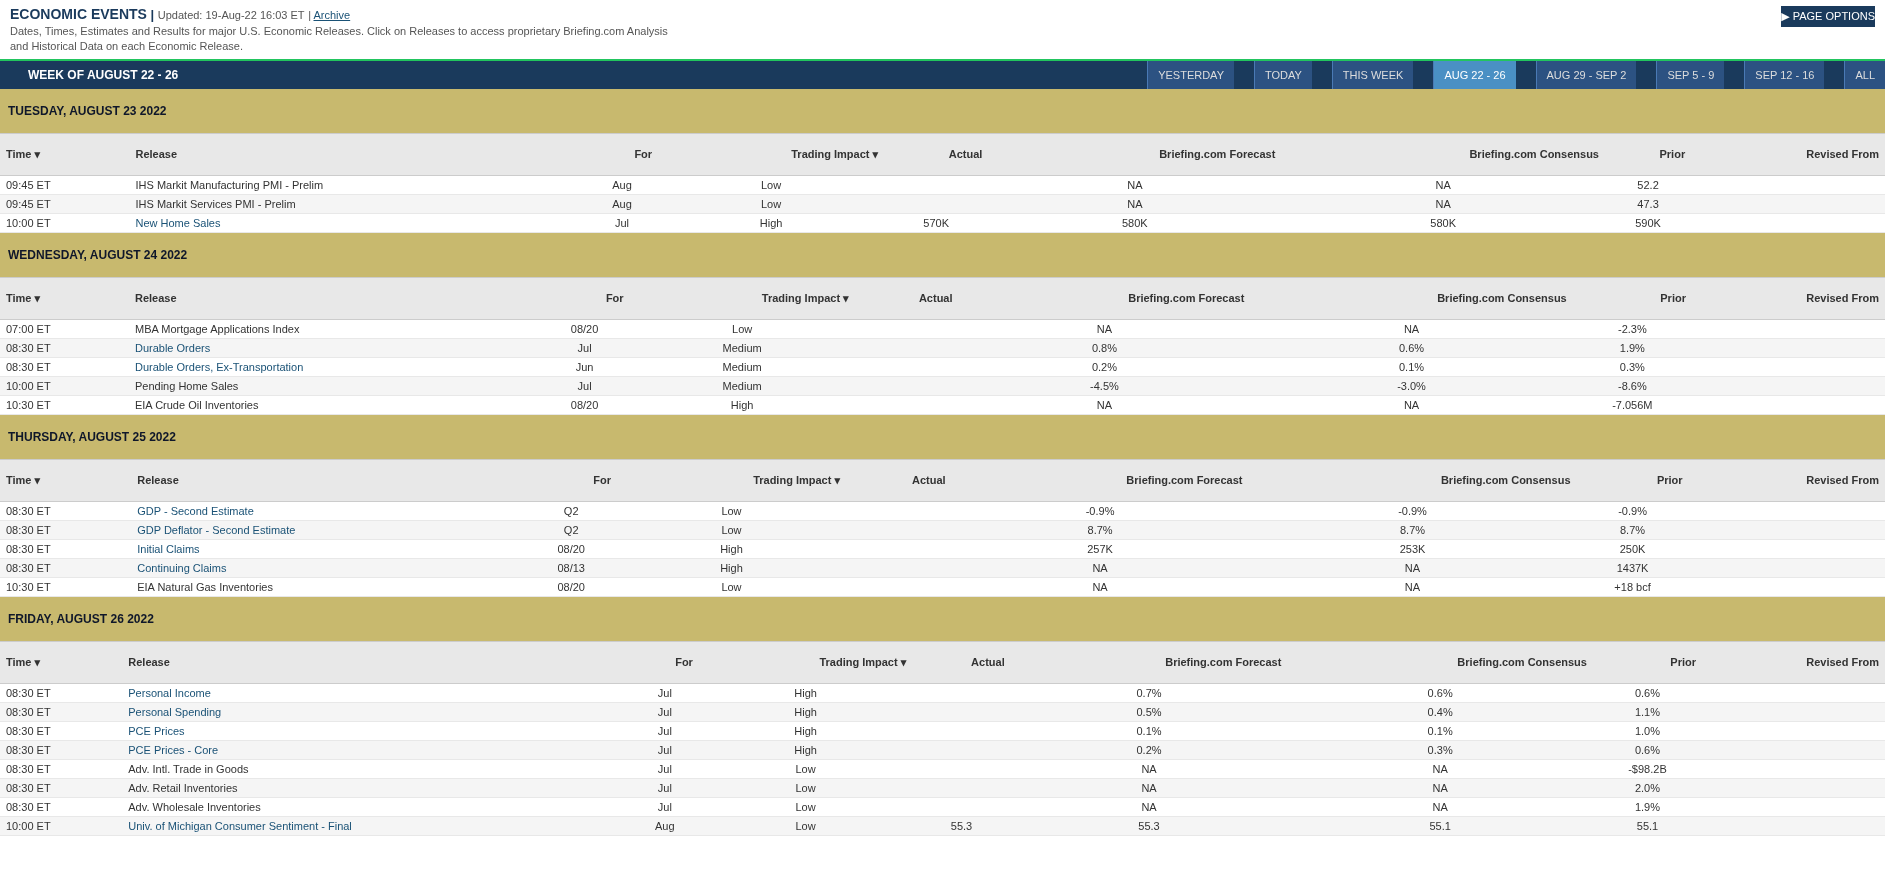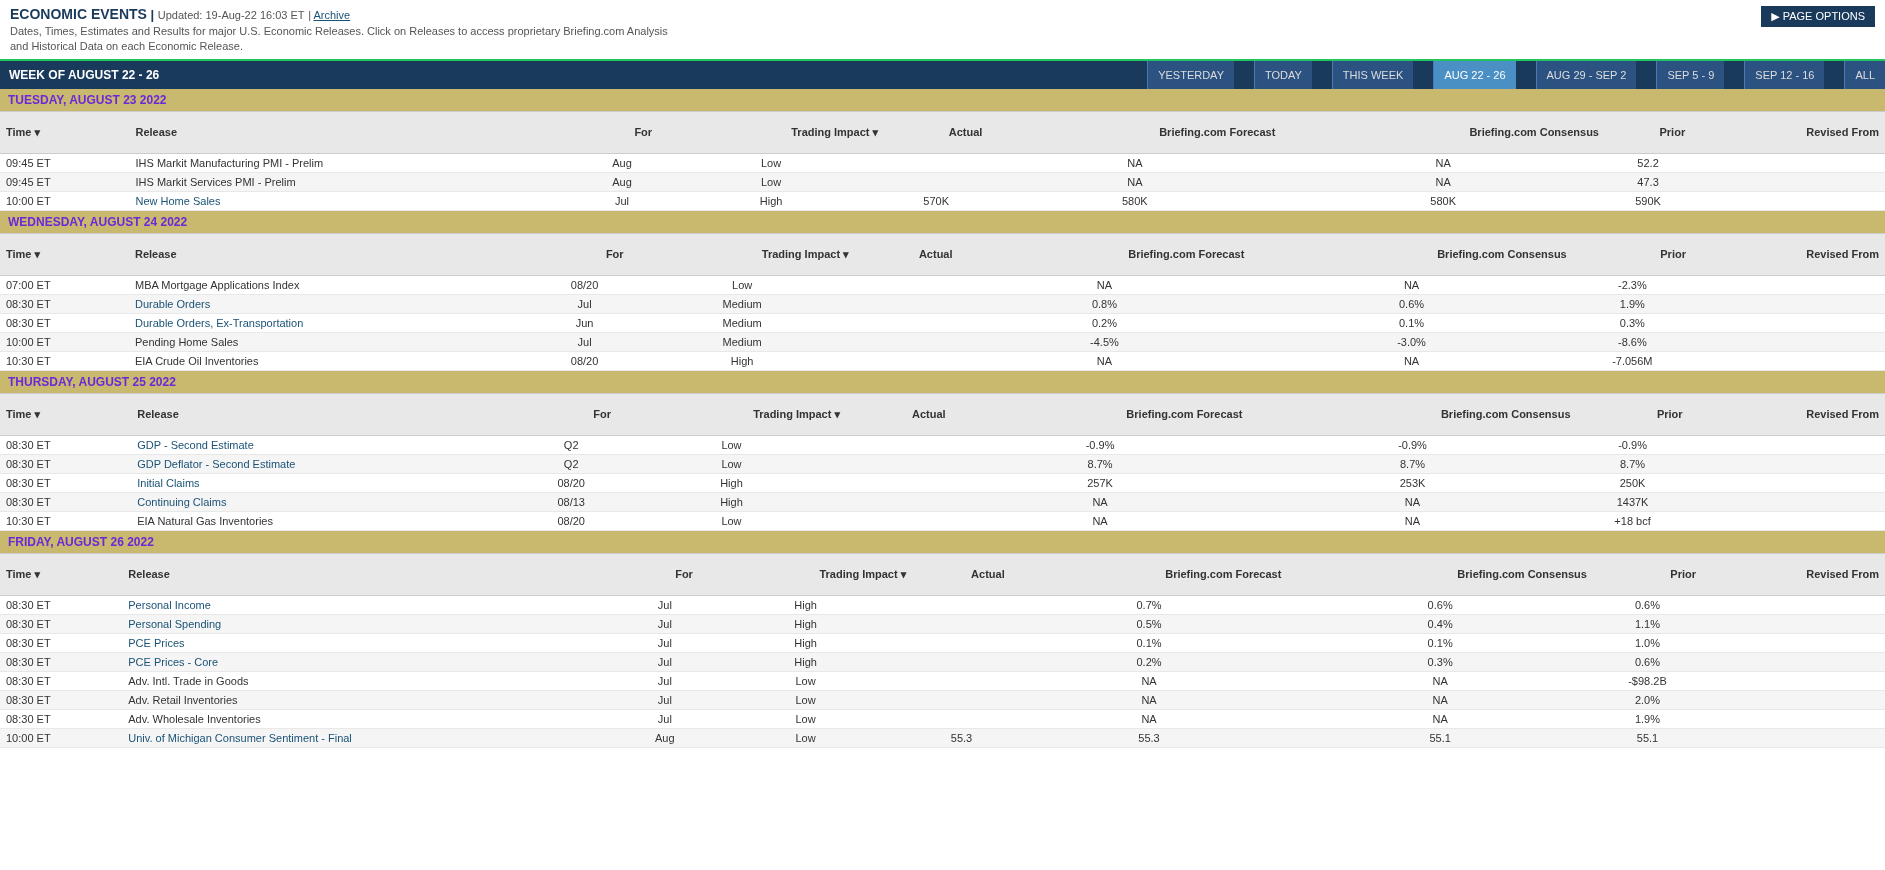--- a/index.html
+++ b/index.html
@@ -3,29 +3,29 @@
   <meta charset="utf-8">
   <style>
     * { margin: 0; padding: 0; box-sizing: border-box; }
     body { font-family: Arial, Helvetica, sans-serif; font-size: 12px; background: #fff; color: #333; }
 
     #header { padding: 6px 10px 4px 10px; border-bottom: 2px solid #22c55e; display: flex; justify-content: space-between; align-items: flex-start; }
     #header-left {}
     #header-title { font-size: 13px; font-weight: bold; color: #1a3a5c; }
     #header-title span.title-main { font-size: 14px; }
     #header-desc { font-size: 11px; color: #555; margin-top: 2px; max-width: 700px; line-height: 1.4; }
-    #page-options-btn { background: #1a3a5c; color: #fff; font-size: 11px; padding: 4px 10px; border: none; cursor: pointer; white-space: nowrap; }
+    #page-options-btn { background: #1a3a5c; color: #fff; font-size: 11px; padding: 4px 0; border: none; cursor: pointer; white-space: nowrap; }
 
     #week-nav { background: #1a3a5c; color: #fff; display: flex; align-items: center; justify-content: space-between; padding: 0; height: 28px; }
-    #week-label { font-size: 12px; font-weight: bold; padding: 0 9px; color: #fff; text-align: center; }
+    #week-label { font-size: 12px; font-weight: bold; padding: 0 28px; color: #fff; text-align: center; }
     #nav-buttons { display: flex; height: 100%; gap: 20px; }
     .nav-btn { background: #2c5282; color: #ddd; font-size: 11px; padding: 0 10px; border: none; cursor: pointer; border-left: 1px solid #4a7ab5; height: 100%; white-space: nowrap; }
     .nav-btn.active { background: #4a90c4; color: #fff; }
 
-    .day-header { background: #c8b96e; color: #6d28d9; font-size: 12px; font-weight: bold; padding: 4px 8px; }
+    .day-header { background: #c8b96e; color: #0f172a; font-size: 12px; font-weight: bold; padding: 15px 8px; }
 
     table { width: 100%; border-collapse: collapse; }
     .section-table { width: 100%; }
 
     .col-header-row th { background: #e8e8e8; font-size: 11px; font-weight: bold; color: #333; padding: 14px 6px; text-align: left; border-bottom: 1px solid #ccc; border-top: 1px solid #ccc; white-space: nowrap; }
     .col-header-row th.center { text-align: right; }
 
     tr.data-row td { padding: 3px 6px; border-bottom: 1px solid #e8e8e8; font-size: 11px; vertical-align: middle; }
     tr.data-row:nth-child(odd) { background: #fff; }
     tr.data-row:nth-child(even) { background: #f5f5f5; }

